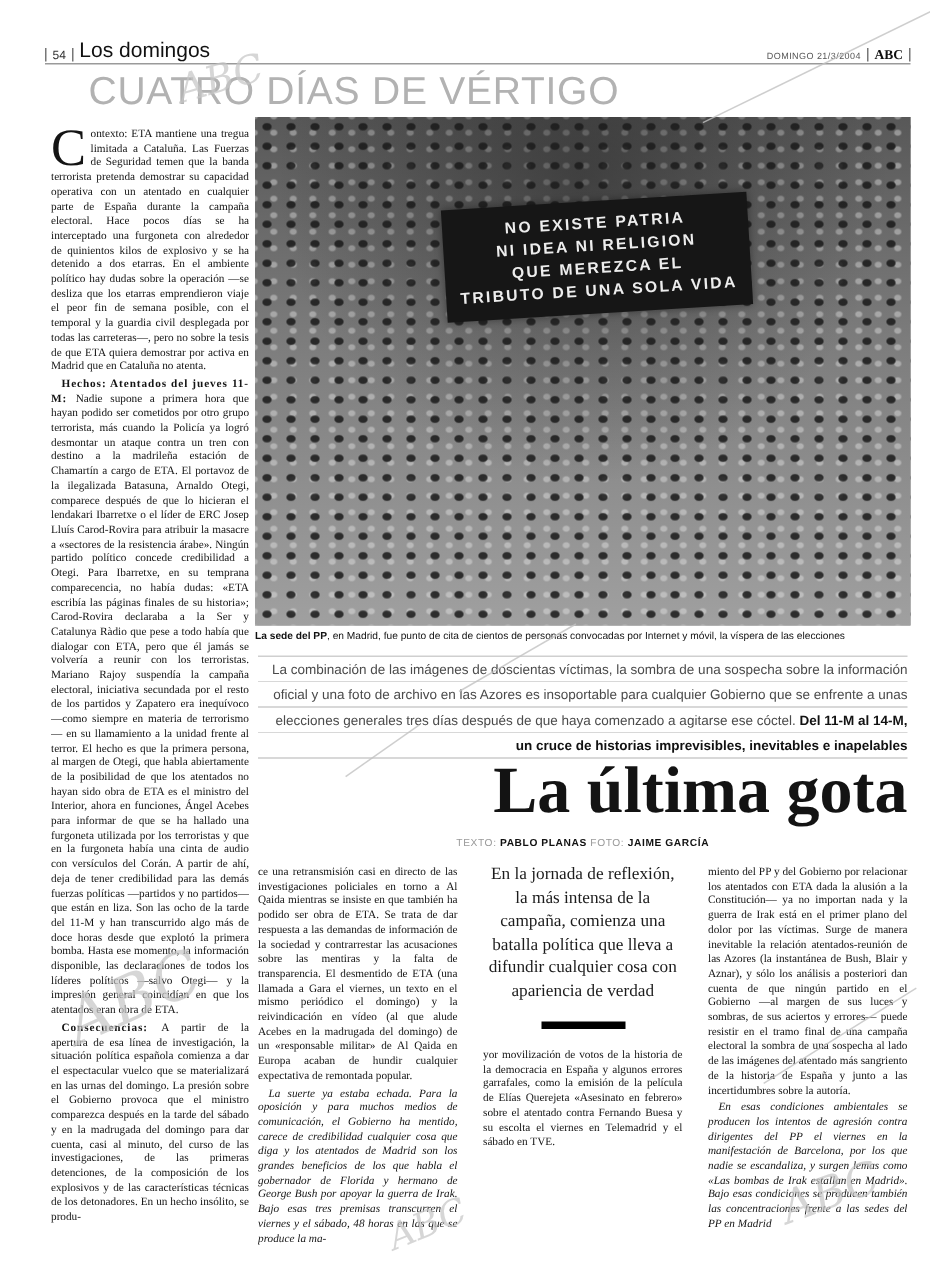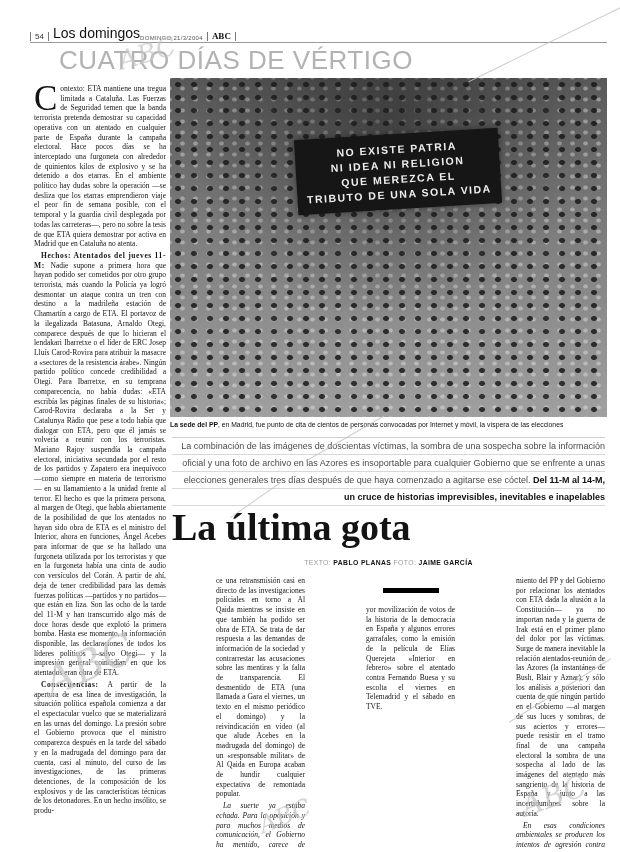--- a/index.html
+++ b/index.html
@@ -1,21 +1,21 @@
 <!DOCTYPE html>
 <html><head>
 <meta charset="utf-8">
 <style>
   html,body{margin:0;padding:0;background:#e8e8e8;}
   .page{position:relative;width:620px;height:852px;background:#ffffff;overflow:hidden;
         font-family:"Liberation Serif",serif;color:#141414;}
 
   
   .header{position:absolute;left:30px;top:28px;right:13px;height:13px;
-          display:flex;align-items:flex-end;
+          display:flex;justify-content:space-between;align-items:flex-end;
           font-family:"Liberation Sans",sans-serif;}
   .hgroup{display:flex;align-items:flex-end;gap:4px;}
   .vbar{display:inline-block;width:1px;height:9px;background:#777;}
   .pagenum{font-size:8px;color:#333;}
   .section{font-size:14px;font-weight:normal;color:#111;}
   .date{font-size:6px;color:#555;letter-spacing:.3px;}
   .brand{font-size:9px;font-weight:bold;font-family:"Liberation Serif",serif;color:#111;}
   .header-rule{position:absolute;left:30px;right:13px;top:42px;border-top:1px solid #9a9a9a;}
 
   
@@ -52,32 +52,32 @@
 
   
   .deck{position:absolute;left:172px;top:437px;width:433px;
         font-family:"Liberation Sans",sans-serif;font-size:9px;line-height:17px;
         text-align:right;color:#4a4a4a;border-top:1px solid #cfcfcf;
         background:repeating-linear-gradient(to bottom,
                    rgba(0,0,0,0) 0 16px,#d8d8d8 16px 17px);}
   .deck .hl{font-weight:bold;color:#111;}
 
   
-  .headline{position:absolute;left:172px;top:503px;width:433px;text-align:left;
-            font-family:"Liberation Serif",serif;font-weight:bold;font-size:38px;
+  .headline{position:absolute;left:172px;top:503px;width:433px;text-align:right;
+            font-family:"Liberation Serif",serif;font-weight:bold;font-size:44px;
             line-height:48px;color:#131313;}
   .byline{position:absolute;left:172px;top:559px;width:433px;text-align:center;
           font-family:"Liberation Sans",sans-serif;font-size:6.8px;letter-spacing:.4px;}
   .byline .lab{color:#9a9a9a;}
   .byline .nam{font-weight:bold;color:#111;}
 
   
   .columns{position:absolute;left:172px;top:576px;width:433px;height:274px;
            overflow:hidden;display:flex;gap:17px;}
-  .bcol{width:133px;font-size:7.5px;line-height:9.7px;text-align:justify;margin-left:44px;}
+  .bcol{width:133px;font-size:7.5px;line-height:9.7px;text-align:justify;}
   .bcol p{margin:0 0 2px 0;}
   .bcol p + p{text-indent:7px;font-style:italic;}
 
   .pullquote{font-size:11.5px;line-height:15.5px;text-align:center;color:#1c1c1c;
              font-family:"Liberation Serif",serif;}
   .quote-rule{width:56px;height:5px;background:#000;margin:12px auto 12px auto;}
 
   
   .wm{position:absolute;color:#c6c6c6;font-family:"DejaVu Serif",serif;
       font-style:italic;opacity:.7;pointer-events:none;}
@@ -132,22 +132,23 @@
   <div class="byline">
     <span class="lab">TEXTO: </span><span class="nam">PABLO PLANAS</span><span class="lab"> FOTO: </span><span class="nam">JAIME GARCÍA</span>
   </div>
 
   <div class="columns">
     <div class="bcol">
       <p>ce una retransmisión casi en directo de las investigaciones policiales en torno a Al Qaida mientras se insiste en que también ha podido ser obra de ETA. Se trata de dar respuesta a las demandas de información de la sociedad y contrarrestar las acusaciones sobre las mentiras y la falta de transparencia. El desmentido de ETA (una llamada a Gara el viernes, un texto en el mismo periódico el domingo) y la reivindicación en vídeo (al que alude Acebes en la madrugada del domingo) de un «responsable militar» de Al Qaida en Europa acaban de hundir cualquier expectativa de remontada popular.</p>
       <p>La suerte ya estaba echada. Para la oposición y para muchos medios de comunicación, el Gobierno ha mentido, carece de credibilidad cualquier cosa que diga y los atentados de Madrid son los grandes beneficios de los que habla el gobernador de Florida y hermano de George Bush por apoyar la guerra de Irak. Bajo esas tres premisas transcurren el viernes y el sábado, 48 horas en las que se produce la ma-</p>
     </div>
     <div class="bcol">
+      <div class="pullquote">En la jornada de reflexión, la más intensa de la campaña, comienza una batalla política que lleva a difundir cualquier cosa con apariencia de verdad</div>
       <div class="quote-rule"></div>
-      <p>yor movilización de votos de la historia de la democracia en España y algunos errores garrafales, como la emisión de la película de Elías Querejeta «Interior en febrero» sobre el atentado contra Fernando Buesa y su escolta el viernes en Telemadrid y el sábado en TVE.</p>
+      <p>yor movilización de votos de la historia de la democracia en España y algunos errores garrafales, como la emisión de la película de Elías Querejeta «Asesinato en febrero» sobre el atentado contra Fernando Buesa y su escolta el viernes en Telemadrid y el sábado en TVE.</p>
     </div>
     <div class="bcol">
       <p>miento del PP y del Gobierno por relacionar los atentados con ETA dada la alusión a la Constitución— ya no importan nada y la guerra de Irak está en el primer plano del dolor por las víctimas. Surge de manera inevitable la relación atentados-reunión de las Azores (la instantánea de Bush, Blair y Aznar), y sólo los análisis a posteriori dan cuenta de que ningún partido en el Gobierno —al margen de sus luces y sombras, de sus aciertos y errores— puede resistir en el tramo final de una campaña electoral la sombra de una sospecha al lado de las imágenes del atentado más sangriento de la historia de España y junto a las incertidumbres sobre la autoría.</p>
       <p>En esas condiciones ambientales se producen los intentos de agresión contra dirigentes del PP el viernes en la manifestación de Barcelona, por los que nadie se escandaliza, y surgen lemas como «Las bombas de Irak estallan en Madrid». Bajo esas condiciones se producen también las concentraciones frente a las sedes del PP en Madrid</p>
     </div>
   </div>
 
   <div class="wm" style="left:118px;top:38px;font-size:26px;transform:rotate(-16deg);">ABC</div>
   <div class="wm-line" style="left:460px;top:44px;width:170px;transform:rotate(-26deg);"></div>
   <div class="wm-line" style="left:300px;top:438px;width:90px;transform:rotate(-30deg);"></div>

